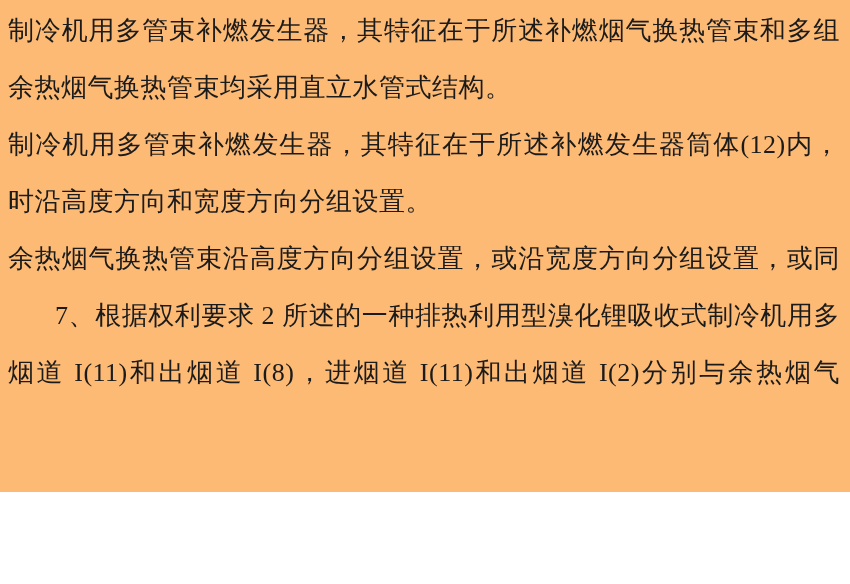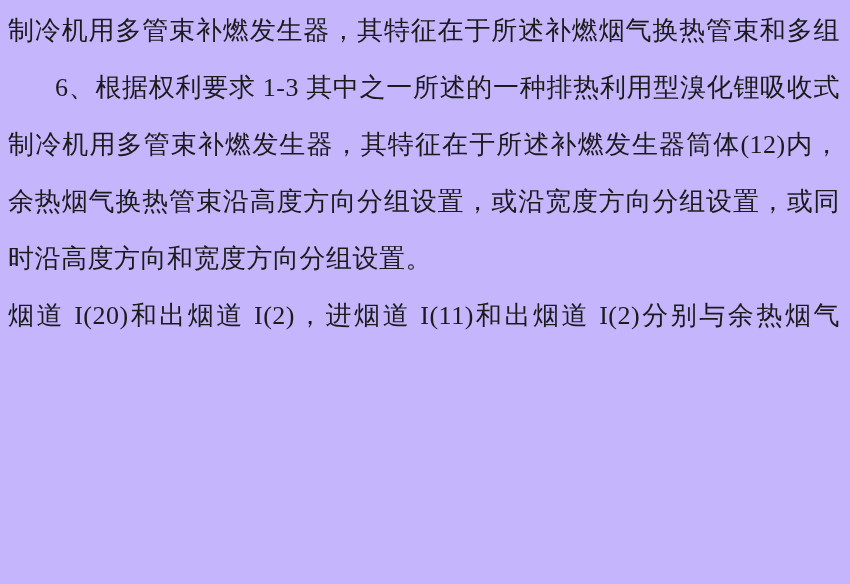--- a/index.html
+++ b/index.html
@@ -8,22 +8,22 @@
   }
   body {
     width: 850px;
     height: 584px;
     overflow: hidden;
     background: #ffffff;
   }
   .page {
     box-sizing: border-box;
     width: 850px;
-    height: 584px;
-    background: #c4b5fd;
+    height: 492px;
+    background: #fdba74;
     color: #1b1b1b;
     font-family: "Liberation Serif", "DejaVu Serif", serif;
     font-size: 26px;
     padding: 2px 10px 0 8px;
   }
   .line {
     height: 57px;
     line-height: 57px;
     letter-spacing: 0.5px;
   }
@@ -34,18 +34,19 @@
   }
   .line.indent {
     padding-left: 47px;
   }
 </style>
 </head>
 <body>
 
 <div class="page">
   <div class="line justify">制冷机用多管束补燃发生器，其特征在于所述补燃烟气换热管束和多组</div>
-  <div class="line justify indent">6、根据权利要求 1-3 其中之一所述的一种排热利用型溴化锂吸收式</div>
+  <div class="line">余热烟气换热管束均采用直立水管式结构。</div>
   <div class="line justify">制冷机用多管束补燃发生器，其特征在于所述补燃发生器筒体(12)内，</div>
+  <div class="line">时沿高度方向和宽度方向分组设置。</div>
   <div class="line justify">余热烟气换热管束沿高度方向分组设置，或沿宽度方向分组设置，或同</div>
-  <div class="line">时沿高度方向和宽度方向分组设置。</div>
-  <div class="line justify">烟道 I(20)和出烟道 I(2)，进烟道 I(11)和出烟道 I(2)分别与余热烟气</div>
+  <div class="line justify indent">7、根据权利要求 2 所述的一种排热利用型溴化锂吸收式制冷机用多</div>
+  <div class="line justify">烟道 I(11)和出烟道 I(8)，进烟道 I(11)和出烟道 I(2)分别与余热烟气</div>
 </div>
 
 </body></html>

